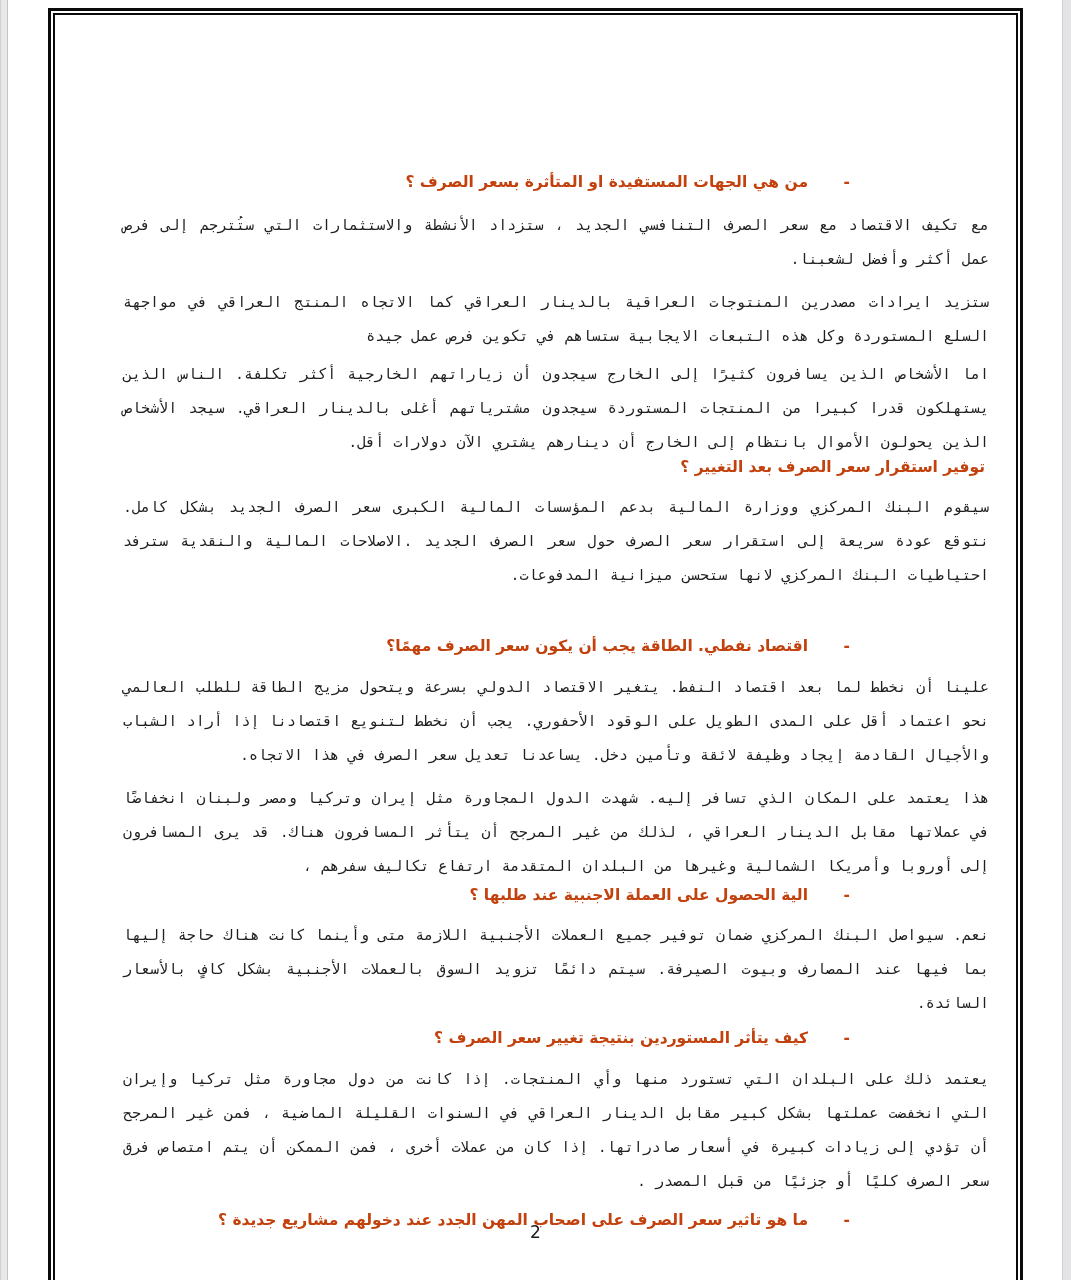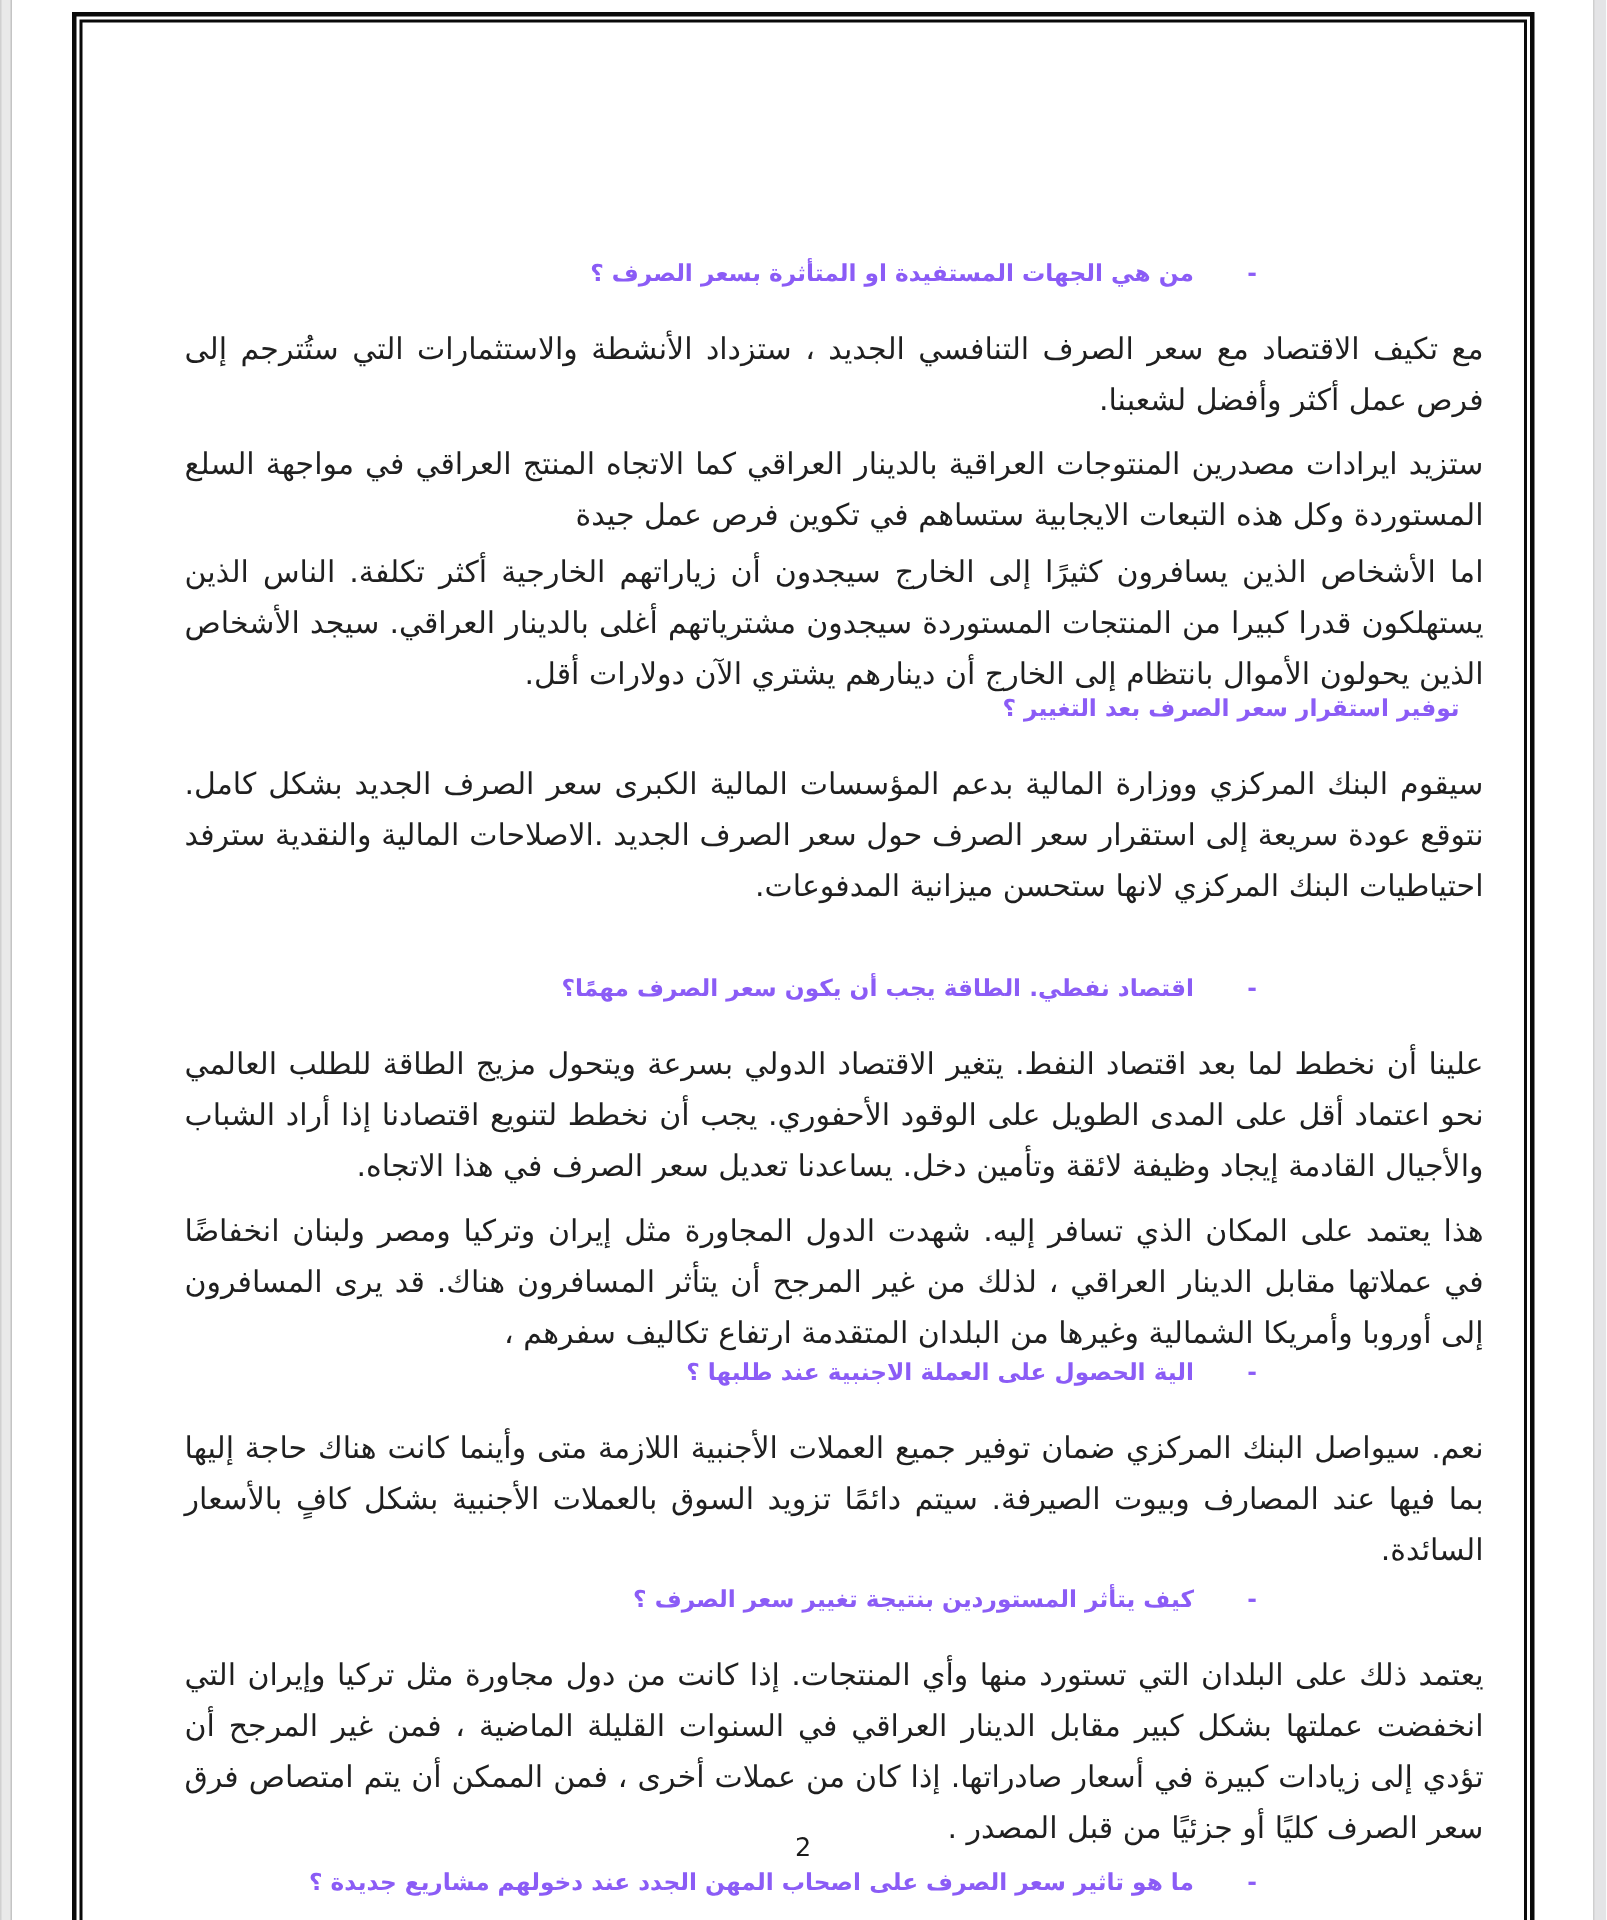--- a/index.html
+++ b/index.html
@@ -46,32 +46,33 @@
   }
   .content {
     position: absolute;
     top: 165px;
     right: 82px;
     width: 866px;
     direction: rtl;
     color: #1b1b1b;
   }
   .para {
-    font-size: 20px;
+    font-size: 15px;
     line-height: 34px;
     text-align: justify;
     margin: 0;
     color: #1f1f1f;
+    font-family: Liberation Mono, monospace;
   }
   .qhead {
     font-size: 15.5px;
     line-height: 34px;
     font-weight: bold;
-    color: #8b5cf6;
-    margin: 16px;
+    color: #c2410c;
+    margin: 4px;
   }
   .qhead.dashed { padding-right: 135px; }
   .dash {
     display: inline-block;
     width: 42px;
     font-weight: bold;
   }
   .page-number {
     position: absolute;
     top: 1222px;

